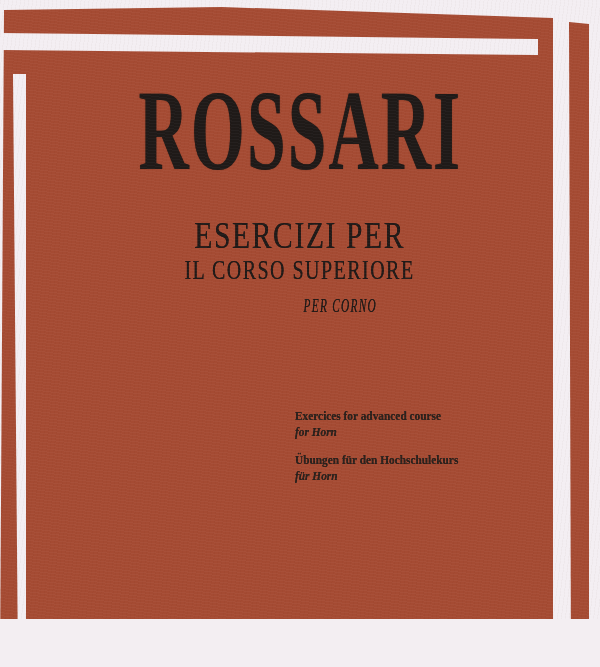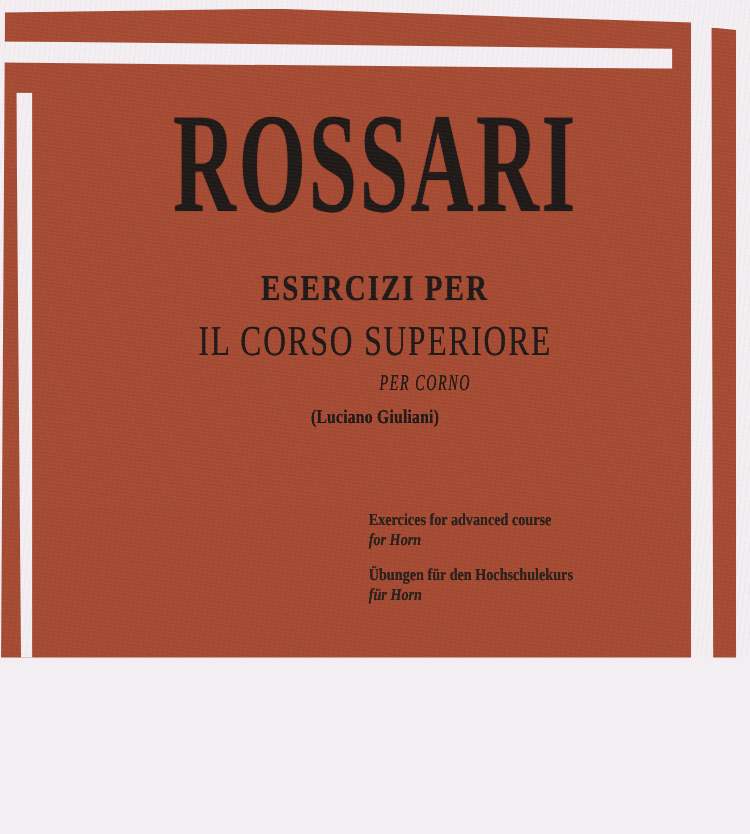--- a/index.html
+++ b/index.html
@@ -1,21 +1,21 @@
 <!DOCTYPE html>
 <html style="--field: #a54b33; --paper: #f3eef2; --ink: #1f1a18;"><head>
 <meta charset="utf-8">
 <style>
   html,body{margin:0;padding:0;}
   body{
     width:600px;height:667px;overflow:hidden;
     background:var(--paper,#f3eef2);
     font-family:"Liberation Serif", serif;
   }
-  .page{position:relative;width:600px;height:526px;background:var(--paper,#f3eef2);overflow:hidden;}
+  .page{position:relative;width:600px;height:619px;background:var(--paper,#f3eef2);overflow:hidden;}
 
   
   .field{
     position:absolute;left:0;top:7px;width:553px;height:660px;
     background:var(--field,#a54b33);
     clip-path:polygon(4px 3px, 40% 0px, 100% 11px, 100% 100%, 0 100%);
   }
   
   .hband{
     position:absolute;left:0;top:33px;width:538px;height:24px;
@@ -34,24 +34,24 @@
     background:var(--field,#a54b33);
     clip-path:polygon(0 0, 100% 2px, 100% 100%, 2px 100%);
   }
 
   .txt{position:absolute;left:0;width:600px;text-align:center;color:var(--ink,#1f1a18);white-space:nowrap;}
   .cond{display:inline-block;transform-origin:50% 50%;}
 
   .author{top:74px;font-size:114px;line-height:1;font-weight:bold;letter-spacing:0.03em;}
   .author .cond{transform:scaleX(0.61);text-shadow:0 0 1px rgba(25,18,15,.7);}
 
-  .title1{top:217px;font-size:29px;line-height:1;letter-spacing:2px;font-weight:bold;}
+  .title1{top:217px;font-size:37px;line-height:1;letter-spacing:2px;}
   .title1 .cond{transform:scaleX(0.80);text-shadow:0 0 .6px rgba(25,18,15,.8);}
 
-  .title2{top:257px;font-size:34px;line-height:1;letter-spacing:2px;}
+  .title2{top:257px;font-size:27px;line-height:1;letter-spacing:2px;}
   .title2 .cond{transform:scaleX(0.74);text-shadow:0 0 .6px rgba(25,18,15,.8);}
 
   .instr{top:297px;font-size:18px;line-height:1;font-style:italic;letter-spacing:2px;margin-left:40px;}
   .instr .cond{transform:scaleX(0.63);text-shadow:0 0 .5px rgba(25,18,15,.8);}
 
   .editor{top:326px;font-size:15.5px;line-height:1;font-weight:bold;letter-spacing:0.3px;}
   .editor .cond{transform:scaleX(0.80);text-shadow:0 0 .5px rgba(25,18,15,.8);}
 
   .trans{
     position:absolute;left:295px;top:408px;
@@ -91,23 +91,20 @@
   </div>
 
   <div class="txt title2">
     <span class="cond">IL CORSO SUPERIORE</span>
   </div>
 
   <div class="txt instr">
     <span class="cond">PER CORNO</span>
   </div>
 
-  <div class="txt editor">
-    <span class="cond">(Luciano Giuliani)</span>
-  </div>
 
   <div class="trans">
     <div class="t-line">Exercices for advanced course</div>
     <div class="t-line t-italic">for Horn</div>
     <div class="t-gap"></div>
     <div class="t-line">Übungen für den Hochschulekurs</div>
     <div class="t-line t-italic">für Horn</div>
   </div>
 
   <div class="grain"></div>

